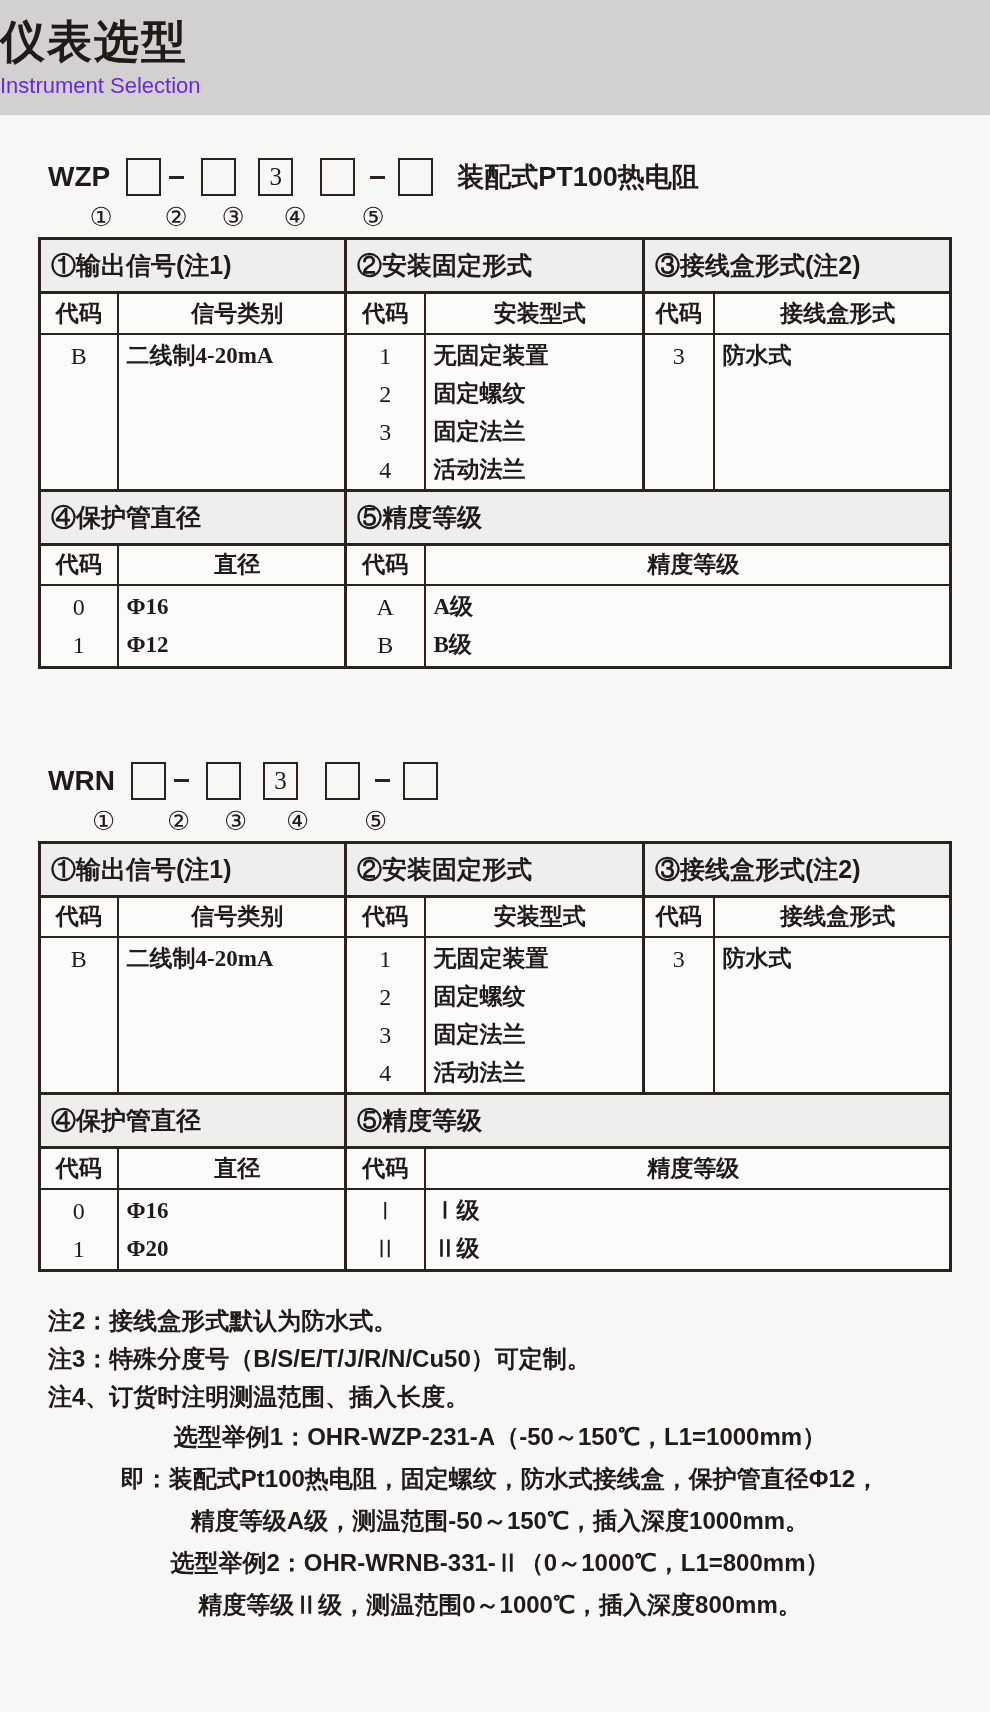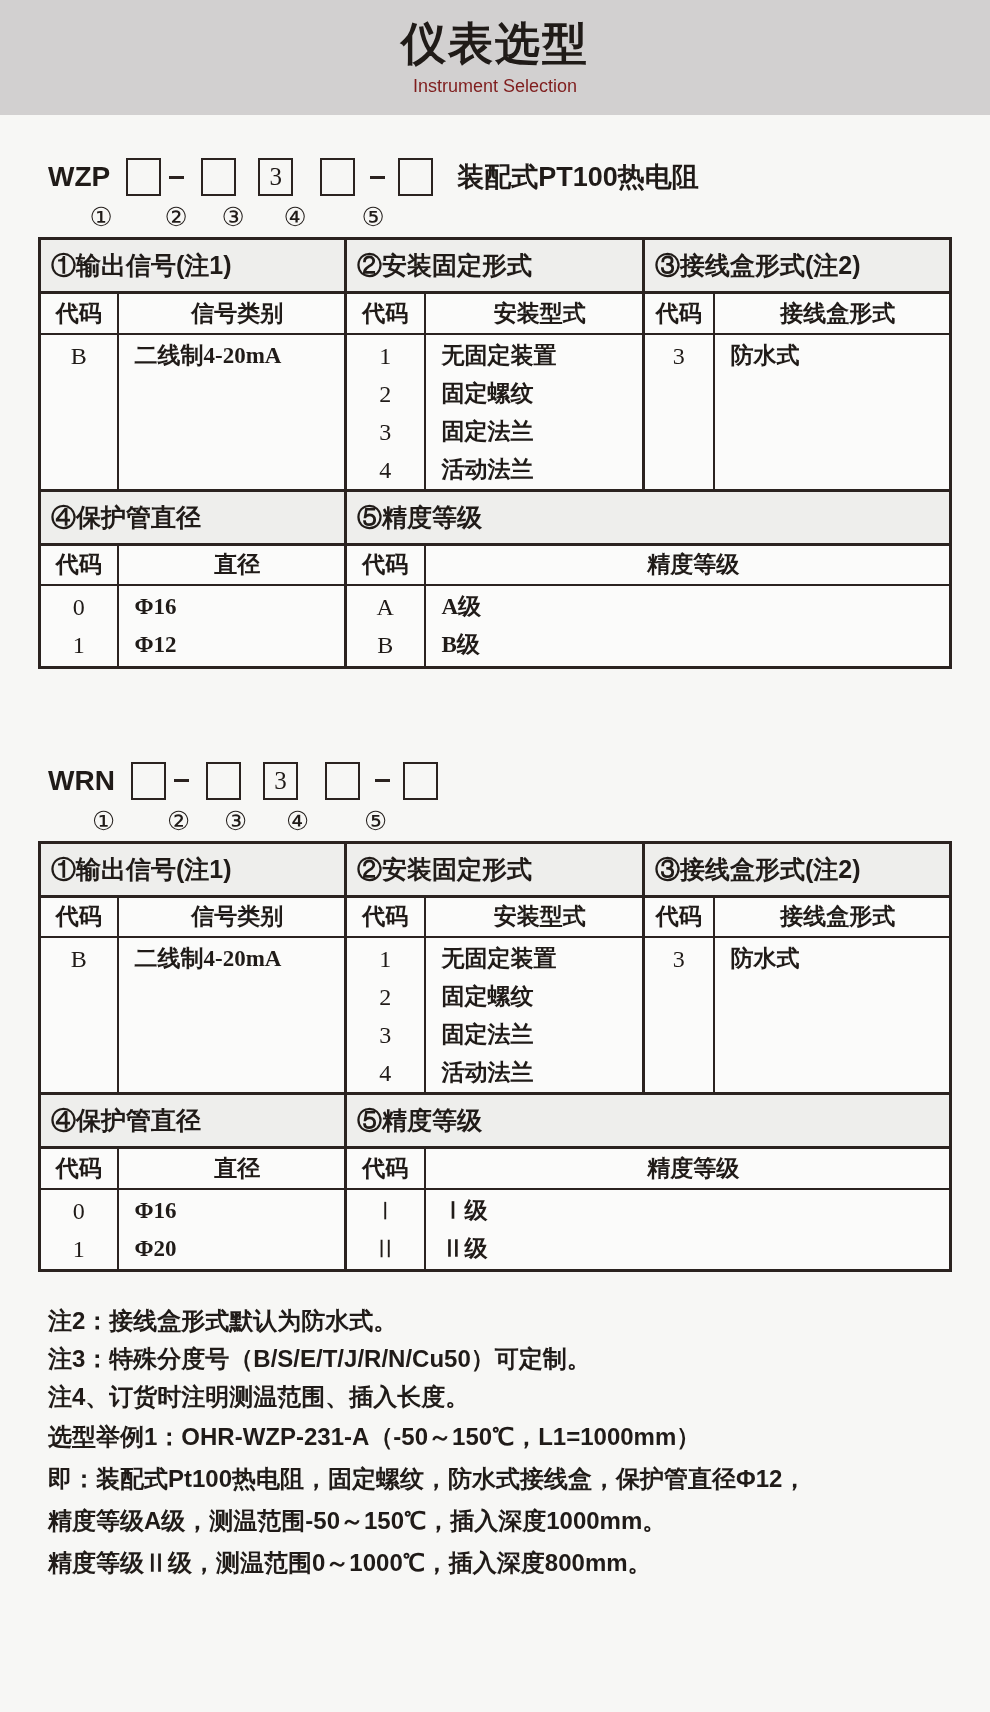--- a/index.html
+++ b/index.html
@@ -9,23 +9,23 @@
     --line:#2b2320;
     --gheadbg:#eeeeec;
     --cellbg:#fbfbfa;
   }
   *{margin:0;padding:0;box-sizing:border-box;}
   html,body{background:#efefee;}
   body{font-family:"Liberation Sans",sans-serif;color:var(--ink);}
   .page{width:990px;height:1712px;margin:0 auto;background:var(--bg);overflow:hidden;}
 
   
-  .banner{height:115px;background:var(--band);display:flex;flex-direction:column;align-items:center;justify-content:center;}
+  .banner{height:115px;background:var(--band);display:flex;flex-direction:column;justify-content:center;}
   .banner .title{font-size:45px;font-weight:700;letter-spacing:2px;line-height:1.15;}
-  .banner .subtitle{font-size:18px;color:#7f1d1d;margin-top:6px;}
+  .banner .subtitle{font-size:22px;color:#6d28d9;margin-top:6px;}
 
   .content{padding:0 38px;}
 
   
   .product{margin-top:42px;}
   .product.second{margin-top:92px;}
   .codeline{display:flex;align-items:center;height:40px;padding-left:10px;}
   .codeline .prefix{font-size:28px;font-weight:700;letter-spacing:0px;margin-right:16px;font-family:"Liberation Sans",sans-serif;}
   .cbox{display:inline-flex;width:35px;height:38px;border:2px solid var(--line);align-items:center;justify-content:center;
         font-family:"Liberation Serif",serif;font-size:25px;background:transparent;flex:0 0 auto;}
@@ -44,31 +44,31 @@
   table.sel{width:100%;border-collapse:collapse;border:3px solid var(--line);margin-top:4px;table-layout:fixed;background:var(--cellbg);}
   table.sel th,table.sel td{border:0 solid var(--line);}
   tr.ghead th{background:var(--gheadbg);text-align:left;font-size:25px;font-weight:700;padding:9px 8px 9px 10px;
               border-top:3px solid var(--line);border-bottom:3px solid var(--line);white-space:nowrap;}
   tr.shead td{font-size:23px;font-weight:700;height:41px;border-bottom:2px solid var(--line);white-space:nowrap;}
   tr.shead td.codeh{text-align:center;}
   tr.shead td.valh{padding-left:12px;text-align:center;}
   tr.tbody td{vertical-align:top;padding-top:2px;}
   .stack div{height:38px;line-height:38px;white-space:nowrap;}
   td.codec{text-align:center;font-family:"Liberation Serif",serif;font-size:24px;}
-  td.valc{padding-left:16px;font-size:23px;font-weight:700;}
+  td.valc{padding-left:8px;font-size:23px;font-weight:700;}
   td.valc .stack div{font-family:"Liberation Serif","Liberation Sans",serif;}
   .gs{border-left:3px solid var(--line) !important;}
   .cr{border-right:2px solid var(--line) !important;}
   tr.p1body td{height:154px;}
   tr.p2body td{height:82px;}
 
   
   .notes{margin-top:30px;padding-left:10px;}
   .notes p{font-size:24px;font-weight:700;line-height:38px;white-space:nowrap;}
-  .notes p.ex{line-height:42px;}
+  .notes p.ex{line-height:42px;text-align:center;}
 </style>
 </head>
 <body>
 
 <div class="page">
 
   <div class="banner">
     <div class="title">仪表选型</div>
     <div class="subtitle">Instrument Selection</div>
   </div>
@@ -322,17 +322,18 @@
         </table>
     </div>
 
     <div class="notes">
       <p>注2：接线盒形式默认为防水式。</p>
       <p>注3：特殊分度号（B/S/E/T/J/R/N/Cu50）可定制。</p>
       <p>注4、订货时注明测温范围、插入长度。</p>
       <p class="ex">选型举例1：OHR-WZP-231-A（-50～150℃，L1=1000mm）</p>
       <p class="ex">即：装配式Pt100热电阻，固定螺纹，防水式接线盒，保护管直径Φ12，</p>
       <p class="ex">精度等级A级，测温范围-50～150℃，插入深度1000mm。</p>
+      <p class="ex">选型举例2：OHR-WRNB-331-Ⅱ（0～1000℃，L1=800mm）</p>
       <p class="ex">精度等级Ⅱ级，测温范围0～1000℃，插入深度800mm。</p>
     </div>
 
   </div>
 </div>
 
 </body></html>

